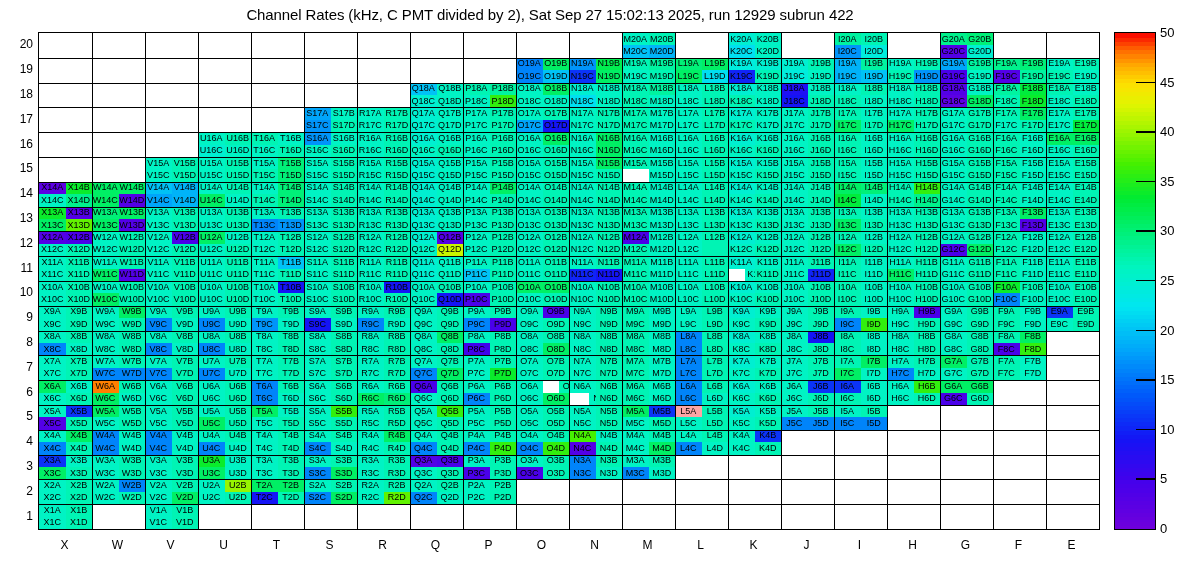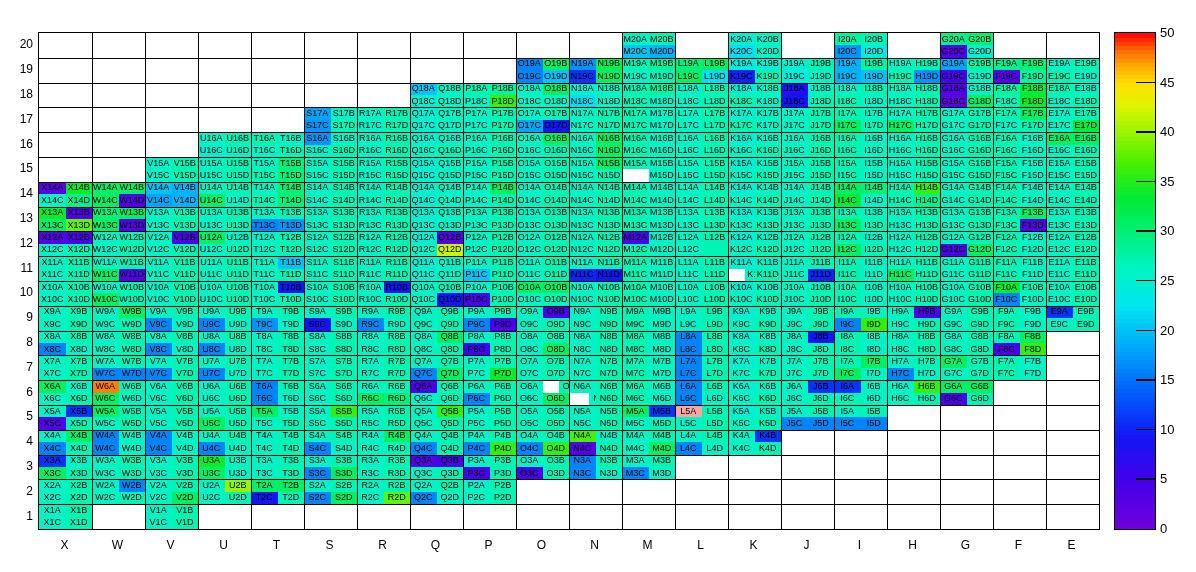--- a/index.html
+++ b/index.html
@@ -46,20 +46,21 @@
   #cbar .band{position:absolute;left:0;width:100%;}
   #cbarticks{position:absolute;left:1114px;top:32px;width:82px;height:498px;}
   #cbarticks .ct{position:absolute;left:46px;font-size:13px;color:#000;transform:translateY(-50%);}
   #cbarticks .ctl{position:absolute;left:22px;width:20px;height:1.4px;background:#000;}
 </style>
 </head>
 <body>
 
 <div id="root">
 
+  <div id="title">Channel Rates (kHz, C PMT divided by 2), Sat Sep 27 15:02:13 2025, run 12929 subrun 422</div>
 
   <div id="plot">
     <div id="cells">
         <div class="quad" style="left: 583px; top: 0px; width: 26.5px; height: 12.4px; background: rgb(0, 243, 196);">M20A</div>
         <div class="quad" style="left: 609.5px; top: 0px; width: 26.5px; height: 12.4px; background: rgb(0, 244, 180);">M20B</div>
         <div class="quad" style="left: 583px; top: 12.4px; width: 26.5px; height: 12.4px; background: rgb(0, 194, 246);">M20C</div>
         <div class="quad" style="left: 609.5px; top: 12.4px; width: 26.5px; height: 12.4px; background: rgb(0, 179, 248);">M20D</div>
         <div class="quad" style="left: 689px; top: 0px; width: 26.5px; height: 12.4px; background: rgb(0, 239, 209);">K20A</div>
         <div class="quad" style="left: 715.5px; top: 0px; width: 26.5px; height: 12.4px; background: rgb(0, 243, 196);">K20B</div>
         <div class="quad" style="left: 689px; top: 12.4px; width: 26.5px; height: 12.4px; background: rgb(0, 223, 241);">K20C</div>

